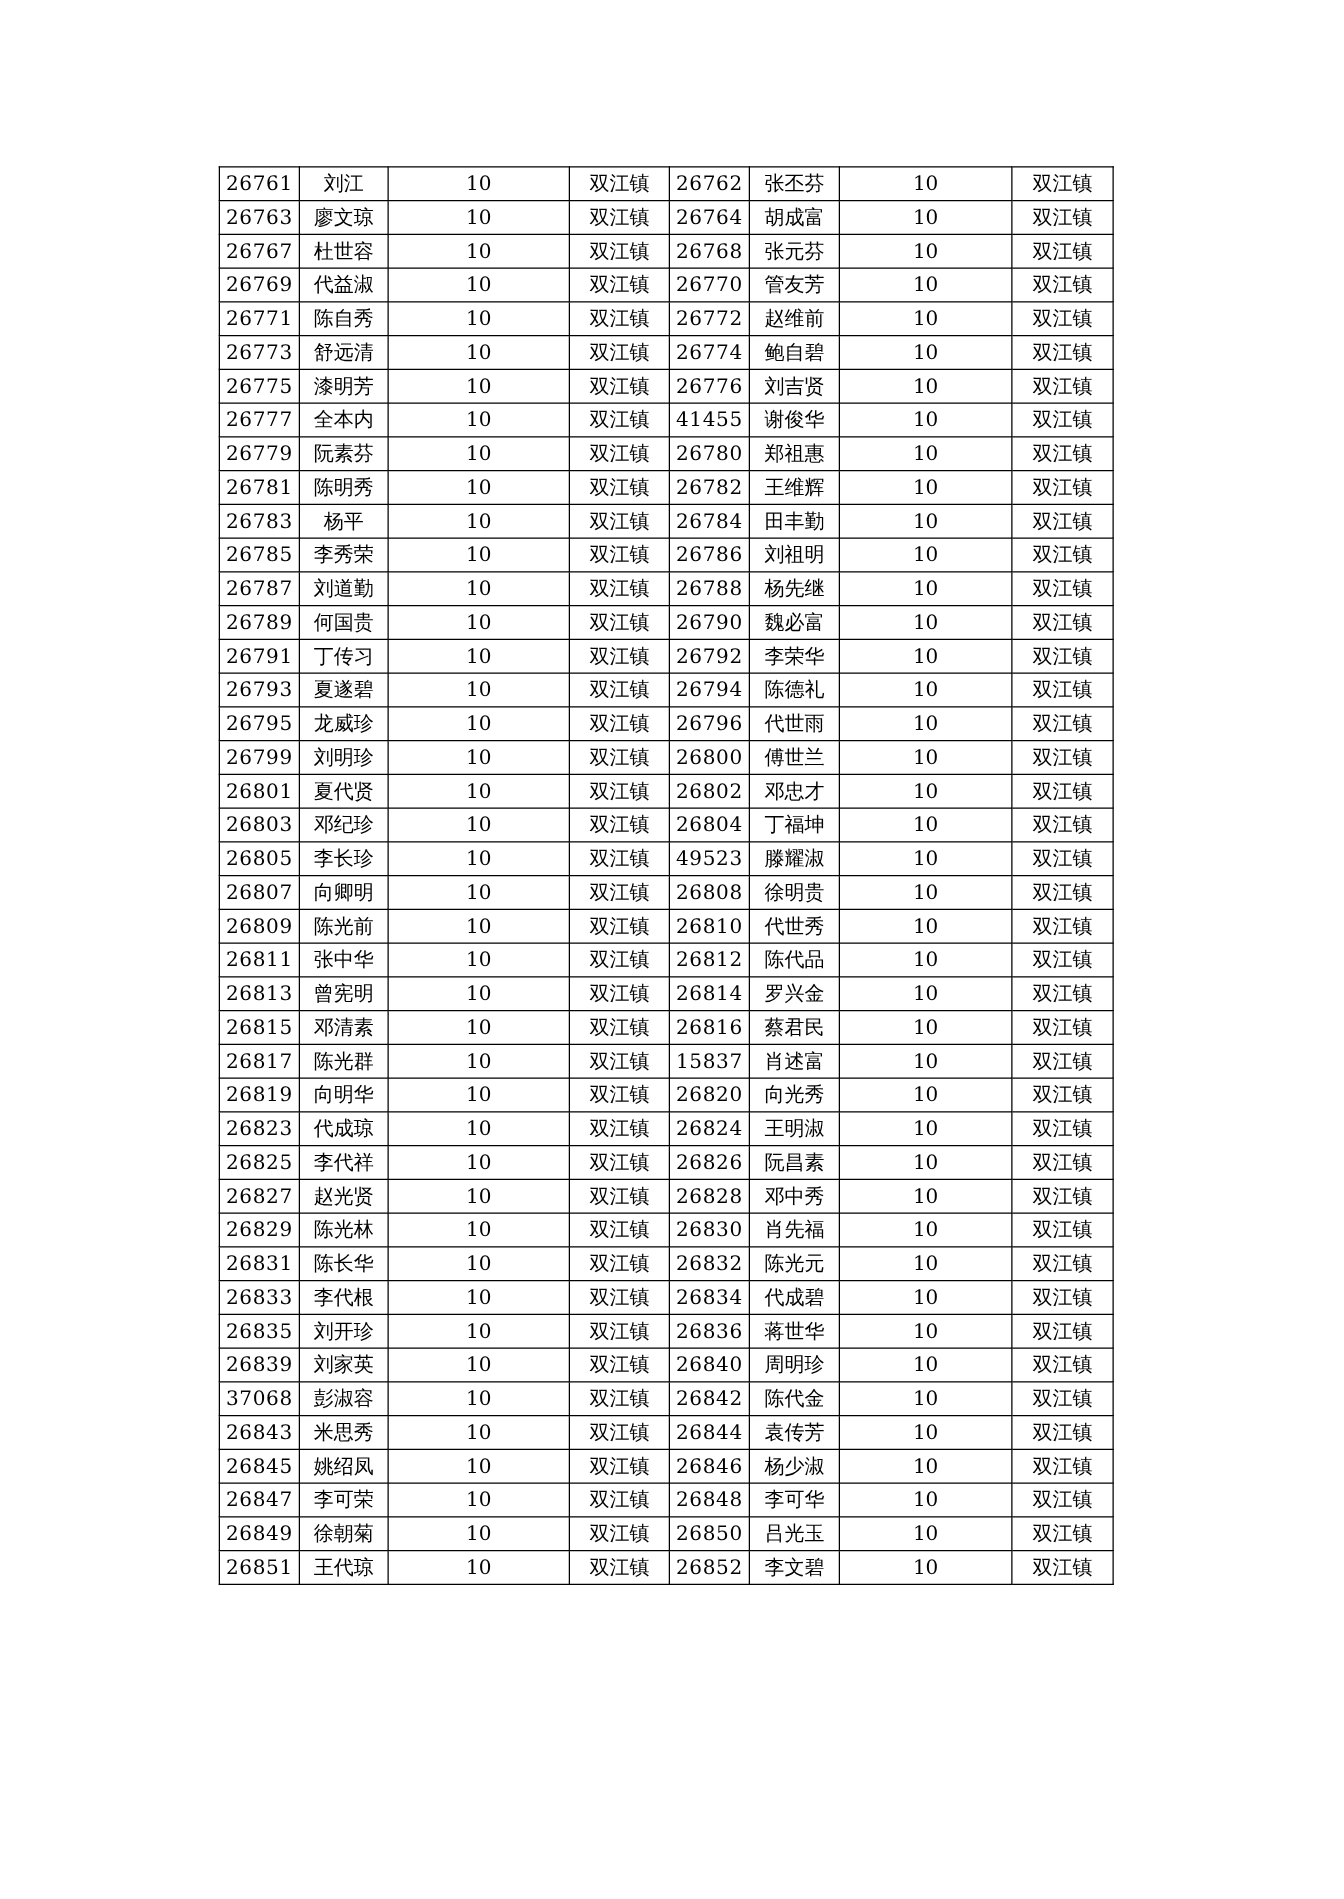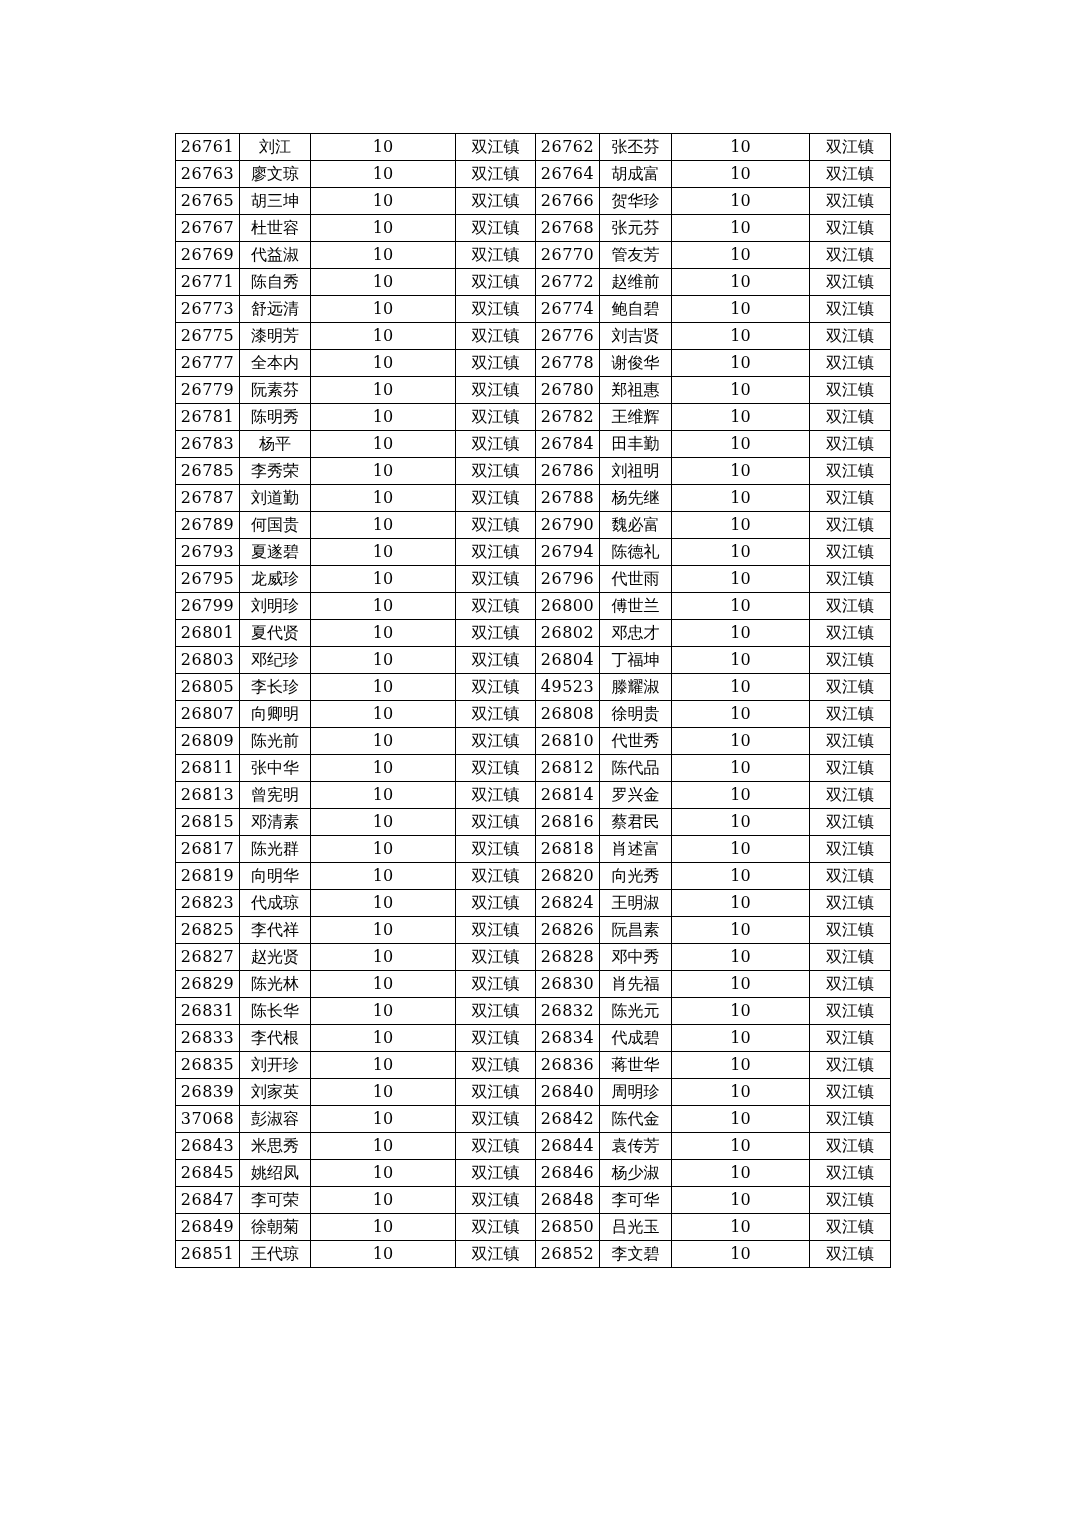--- a/index.html
+++ b/index.html
@@ -75,30 +75,20 @@
           <td class="serial-cell">26763</td>
           <td class="name-cell">廖文琼</td>
           <td class="value-cell">10</td>
           <td class="town-cell">双江镇</td>
           <td class="serial-cell">26764</td>
           <td class="name-cell">胡成富</td>
           <td class="value-cell">10</td>
           <td class="town-cell">双江镇</td>
         </tr>
         <tr>
-          <td class="serial-cell">26765</td>
-          <td class="name-cell">胡三坤</td>
-          <td class="value-cell">10</td>
-          <td class="town-cell">双江镇</td>
-          <td class="serial-cell">26766</td>
-          <td class="name-cell">贺华珍</td>
-          <td class="value-cell">10</td>
-          <td class="town-cell">双江镇</td>
-        </tr>
-        <tr>
           <td class="serial-cell">26767</td>
           <td class="name-cell">杜世容</td>
           <td class="value-cell">10</td>
           <td class="town-cell">双江镇</td>
           <td class="serial-cell">26768</td>
           <td class="name-cell">张元芬</td>
           <td class="value-cell">10</td>
           <td class="town-cell">双江镇</td>
         </tr>
         <tr>
@@ -139,21 +129,21 @@
           <td class="serial-cell">26776</td>
           <td class="name-cell">刘吉贤</td>
           <td class="value-cell">10</td>
           <td class="town-cell">双江镇</td>
         </tr>
         <tr>
           <td class="serial-cell">26777</td>
           <td class="name-cell">全本内</td>
           <td class="value-cell">10</td>
           <td class="town-cell">双江镇</td>
-          <td class="serial-cell">26778</td>
+          <td class="serial-cell">41455</td>
           <td class="name-cell">谢俊华</td>
           <td class="value-cell">10</td>
           <td class="town-cell">双江镇</td>
         </tr>
         <tr>
           <td class="serial-cell">26779</td>
           <td class="name-cell">阮素芬</td>
           <td class="value-cell">10</td>
           <td class="town-cell">双江镇</td>
           <td class="serial-cell">26780</td>
@@ -205,20 +195,30 @@
           <td class="serial-cell">26789</td>
           <td class="name-cell">何国贵</td>
           <td class="value-cell">10</td>
           <td class="town-cell">双江镇</td>
           <td class="serial-cell">26790</td>
           <td class="name-cell">魏必富</td>
           <td class="value-cell">10</td>
           <td class="town-cell">双江镇</td>
         </tr>
         <tr>
+          <td class="serial-cell">26791</td>
+          <td class="name-cell">丁传习</td>
+          <td class="value-cell">10</td>
+          <td class="town-cell">双江镇</td>
+          <td class="serial-cell">26792</td>
+          <td class="name-cell">李荣华</td>
+          <td class="value-cell">10</td>
+          <td class="town-cell">双江镇</td>
+        </tr>
+        <tr>
           <td class="serial-cell">26793</td>
           <td class="name-cell">夏遂碧</td>
           <td class="value-cell">10</td>
           <td class="town-cell">双江镇</td>
           <td class="serial-cell">26794</td>
           <td class="name-cell">陈德礼</td>
           <td class="value-cell">10</td>
           <td class="town-cell">双江镇</td>
         </tr>
         <tr>
@@ -319,21 +319,21 @@
           <td class="serial-cell">26816</td>
           <td class="name-cell">蔡君民</td>
           <td class="value-cell">10</td>
           <td class="town-cell">双江镇</td>
         </tr>
         <tr>
           <td class="serial-cell">26817</td>
           <td class="name-cell">陈光群</td>
           <td class="value-cell">10</td>
           <td class="town-cell">双江镇</td>
-          <td class="serial-cell">26818</td>
+          <td class="serial-cell">15837</td>
           <td class="name-cell">肖述富</td>
           <td class="value-cell">10</td>
           <td class="town-cell">双江镇</td>
         </tr>
         <tr>
           <td class="serial-cell">26819</td>
           <td class="name-cell">向明华</td>
           <td class="value-cell">10</td>
           <td class="town-cell">双江镇</td>
           <td class="serial-cell">26820</td>

